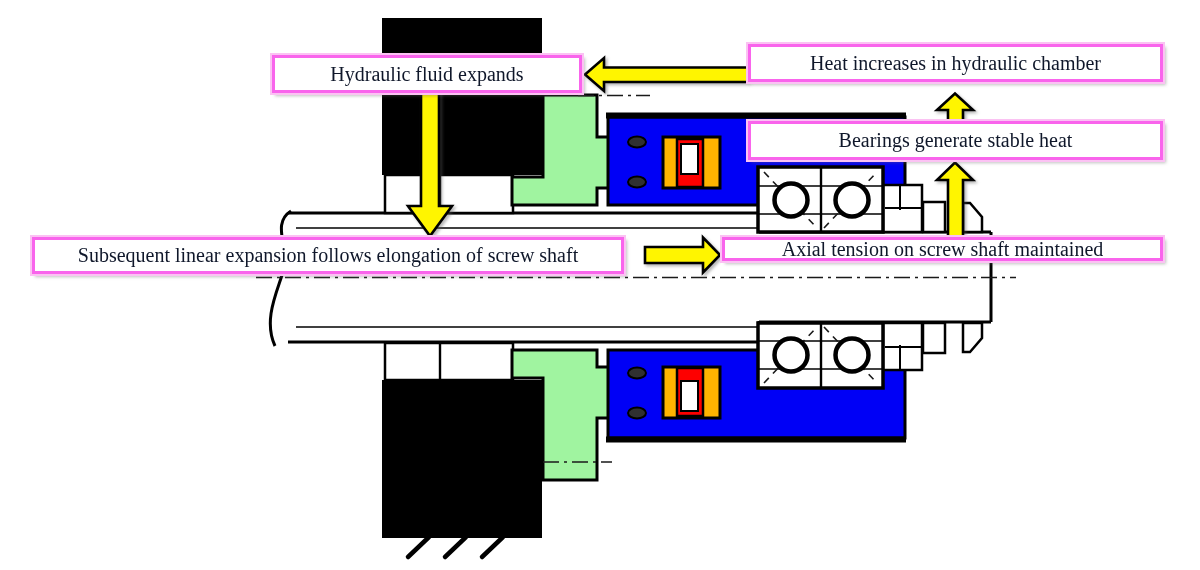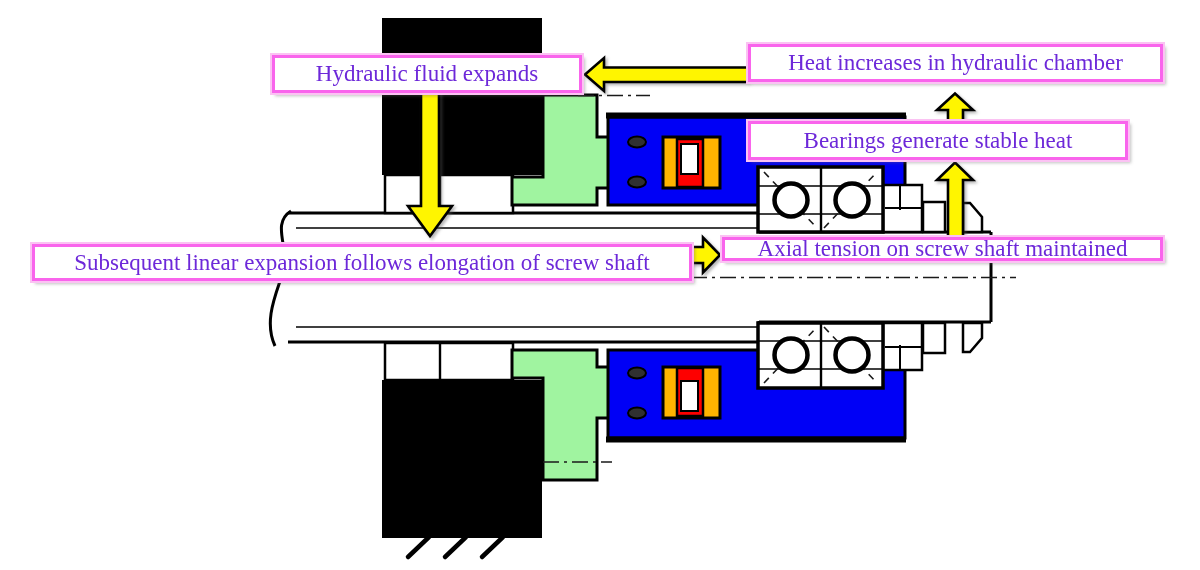--- a/index.html
+++ b/index.html
@@ -25,25 +25,25 @@
   .s45{stroke:#000;stroke-width:4.5;fill:#fff;}
   .hatch{stroke:#000;stroke-width:4.5;fill:none;stroke-linecap:round;}
   .dash {stroke:#1a1a1a;stroke-width:1.6;stroke-dasharray:7 6;fill:none;}
   .dashdot{stroke:#1a1a1a;stroke-width:1.6;stroke-dasharray:16 5 3 5;fill:none;}
   .divider{stroke:#000;stroke-width:2.4;fill:none;}
 
   .lbl{position:absolute;box-sizing:border-box;background:#fff;
        border:3px solid var(--label_border,#f964ec);
        box-shadow:0 0 0 2px var(--label_halo,#fbc2f3),3px 3px 3px rgba(100,100,100,.4);
        display:flex;align-items:center;justify-content:center;text-align:right;
-       font-size:23px;color:#6d28d9;white-space:nowrap;z-index:5;}
+       font-size:20px;color:#0f172a;white-space:nowrap;z-index:5;}
   #b1{left:272px;top:55px;width:310px;height:38px;}
   #b2{left:748px;top:44px;width:415px;height:38px;}
-  #b3{left:748px;top:121px;width:380px;height:39px;}
-  #b4{left:32px;top:237px;width:660px;height:37px;margin-top:7px;}
+  #b3{left:748px;top:121px;width:415px;height:39px;}
+  #b4{left:32px;top:237px;width:592px;height:37px;}
   #b5{left:722px;top:237px;width:441px;height:24px;}
 </style>
 </head>
 <body>
 
 <div class="stage">
 
   <svg width="1200" height="570" viewBox="0 0 1200 570">
 
     <g>

